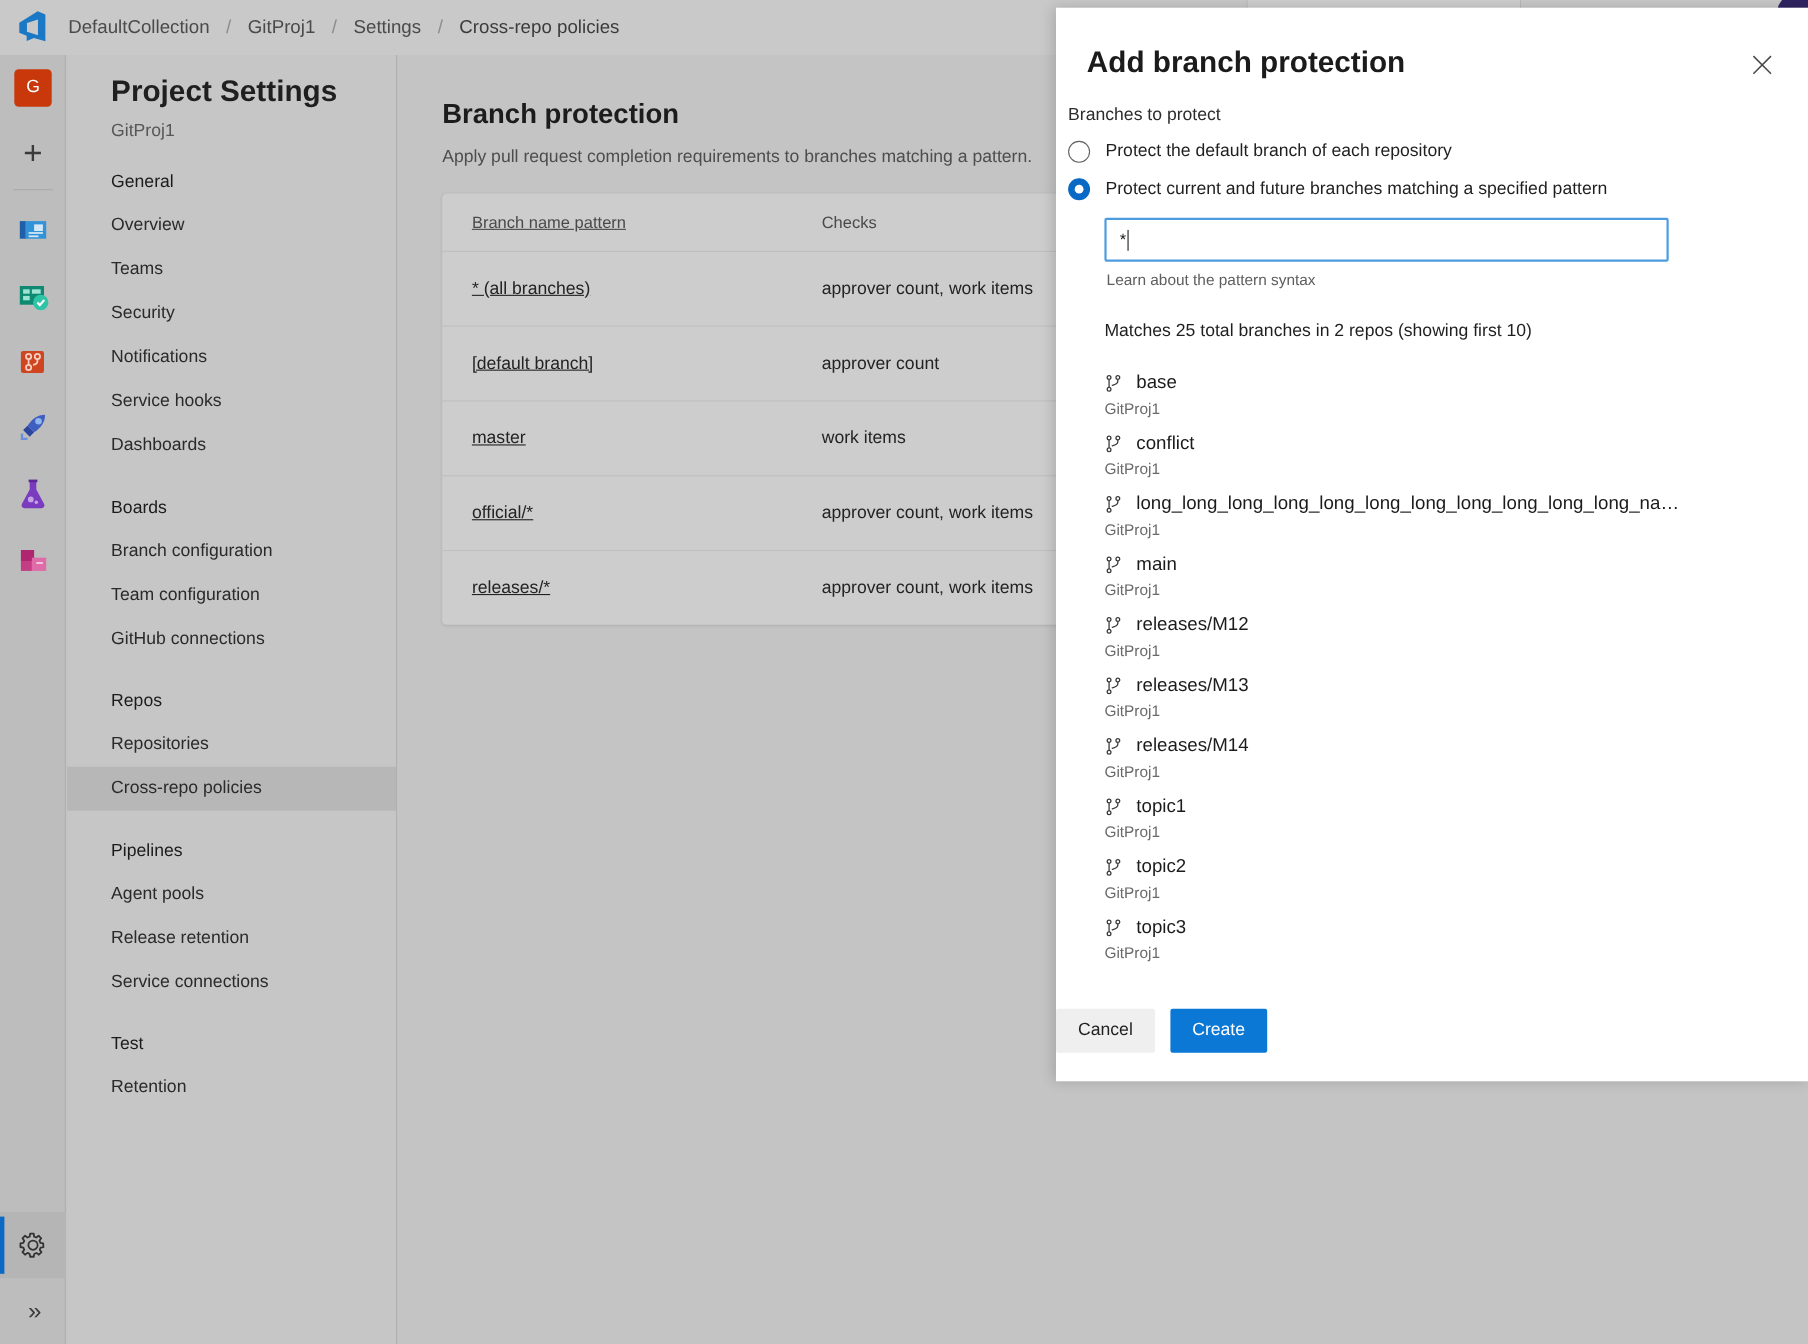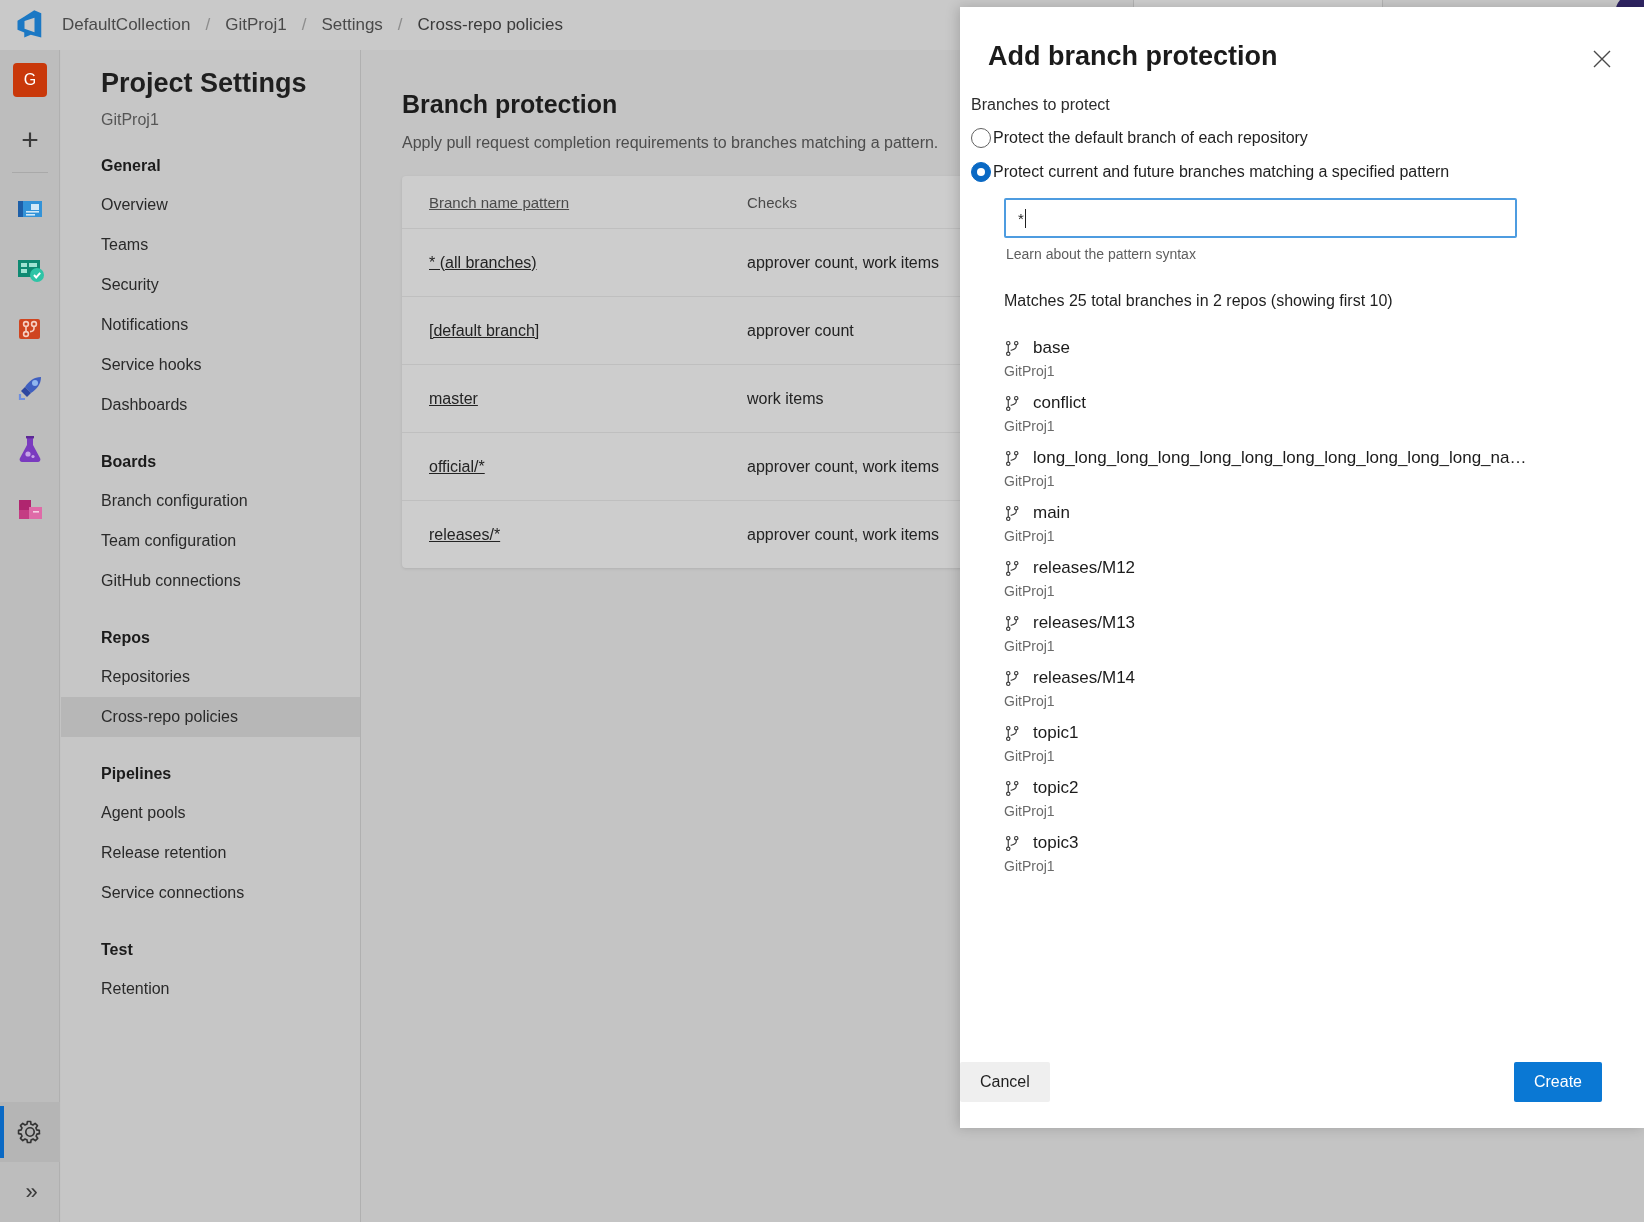--- a/index.html
+++ b/index.html
@@ -55,21 +55,21 @@
   .chev-ico { font-size: 22px; color: #3a3a3a; letter-spacing: -3px; }
 
   
   .settings-nav {
     position: absolute; left: 61px; top: 50px; width: 300px; height: 1172px;
     background: #c6c6c6; border-right: 1px solid #b0b0b0;
     padding-top: 18px;
   }
   .ps-title { font-size: 27px; font-weight: bold; color: #1f1f1f; padding: 0 0 0 40px; }
   .ps-sub { font-size: 16px; color: #565656; padding: 12px 0 0 40px; }
-  .nav-group { font-size: 16px; font-weight: bold; color: #1b1b1b; padding: 28px 0 0 40px; margin-bottom: 10px; }
+  .nav-group { font-size: 16px; font-weight: normal; color: #1b1b1b; padding: 28px 0 0 40px; margin-bottom: 10px; }
   .nav-item {
     font-size: 16px; color: #2a2a2a; padding: 10px 0 10px 40px; line-height: 20px; cursor: pointer;
   }
   .nav-item.active { background: #b7b7b7; }
 
   
   .main { position: absolute; left: 362px; top: 50px; width: 1282px; height: 1172px; background: #c4c4c4; }
   .page-title { font-size: 25px; font-weight: bold; color: #1c1c1c; padding: 40px 0 0 40px; }
   .page-desc { font-size: 16px; color: #4d4d4d; padding: 15px 0 0 40px; }
   .card {
@@ -77,21 +77,21 @@
     border-radius: 4px; box-shadow: 0 1px 3px rgba(0,0,0,.10);
     overflow: hidden;
   }
   .thead { display: flex; height: 52px; align-items: center; font-size: 15px; color: #4a4a4a; }
   .trow { display: flex; height: 68px; align-items: center; font-size: 16px; color: #232323; border-top: 1px solid #bfbfbf; }
   .c1 { width: 345px; padding-left: 27px; text-decoration: underline; }
   .c2 { flex: 1; }
 
   
   .panel {
-    position: absolute; right: 0; top: 7px; width: 684px; height: 1121px;
+    position: absolute; right: 0; top: 7px; width: 684px; height: 976px;
     background: #ffffff; box-shadow: -2px 0 12px rgba(0,0,0,.18);
     display: flex; flex-direction: column;
   }
   .panel-head { padding: 34px 38px 0 28px; position: relative; }
   .panel-title { font-size: 27px; font-weight: bold; color: #1b1b1b; }
   .close-btn {
     position: absolute; right: 24px; top: 34px; width: 36px; height: 36px;
     display: flex; align-items: center; justify-content: center; cursor: pointer;
     color: #4a4a4a;
   }
@@ -100,40 +100,40 @@
   .radio-row { display: flex; align-items: center; margin-top: 14px; cursor: pointer; }
   .radio {
     width: 20px; height: 20px; border-radius: 50%; border: 1.5px solid #616161;
     background: #fff; flex: 0 0 auto; position: relative;
   }
   .radio.checked { border-color: #0a69c4; background: #0a69c4; }
   .radio.checked::after {
     content: ""; position: absolute; left: 50%; top: 50%; width: 8px; height: 8px;
     margin: -4px 0 0 -4px; background: #fff; border-radius: 50%;
   }
-  .radio-label { font-size: 16px; color: #1f1f1f; margin-left: 2px; }
+  .radio-label { font-size: 16px; color: #1f1f1f; margin-left: 14px; }
   .pattern-input {
     margin: 16px 0 0 33px; width: 513px; height: 40px;
     border: 2px solid #4d9ce0; border-radius: 2px; background: #fff;
     display: flex; align-items: center; padding: 0 12px;
     font-size: 15px; color: #1f1f1f;
   }
   .caret { display: inline-block; width: 1px; height: 19px; background: #1f1f1f; margin-left: 1px; }
   .hint { margin: 8px 0 0 35px; font-size: 14px; color: #5e5e5e; cursor: pointer; }
   .match-summary { margin: 30px 0 0 33px; font-size: 16px; color: #1f1f1f; }
   .branch-list { margin-top: 14px; }
   .branch-item { margin: 0 0 0 33px; padding-top: 14px; }
   .branch-top { display: flex; align-items: center; }
   .branch-name {
     font-size: 17px; color: #1b1b1b; margin-left: 12px;
     white-space: nowrap; overflow: hidden; text-overflow: ellipsis; max-width: 500px;
   }
   .branch-repo { font-size: 14px; color: #6a6a6a; margin-top: 5px; }
   .panel-foot {
-    height: 92px; display: flex; align-items: center; justify-content: space-between;
+    height: 92px; display: flex; align-items: center; justify-content: flex-start;
     padding-right: 42px; gap: 14px;
   }
   .btn {
     height: 40px; min-width: 86px; padding: 0 20px; border: none; border-radius: 2px;
     font-size: 16px; font-family: "Liberation Sans", sans-serif; cursor: pointer;
   }
   .btn-cancel { background: #efefef; color: #1f1f1f; }
   .btn-create { background: #0a78d4; color: #ffffff; }
 </style>
 </head>

